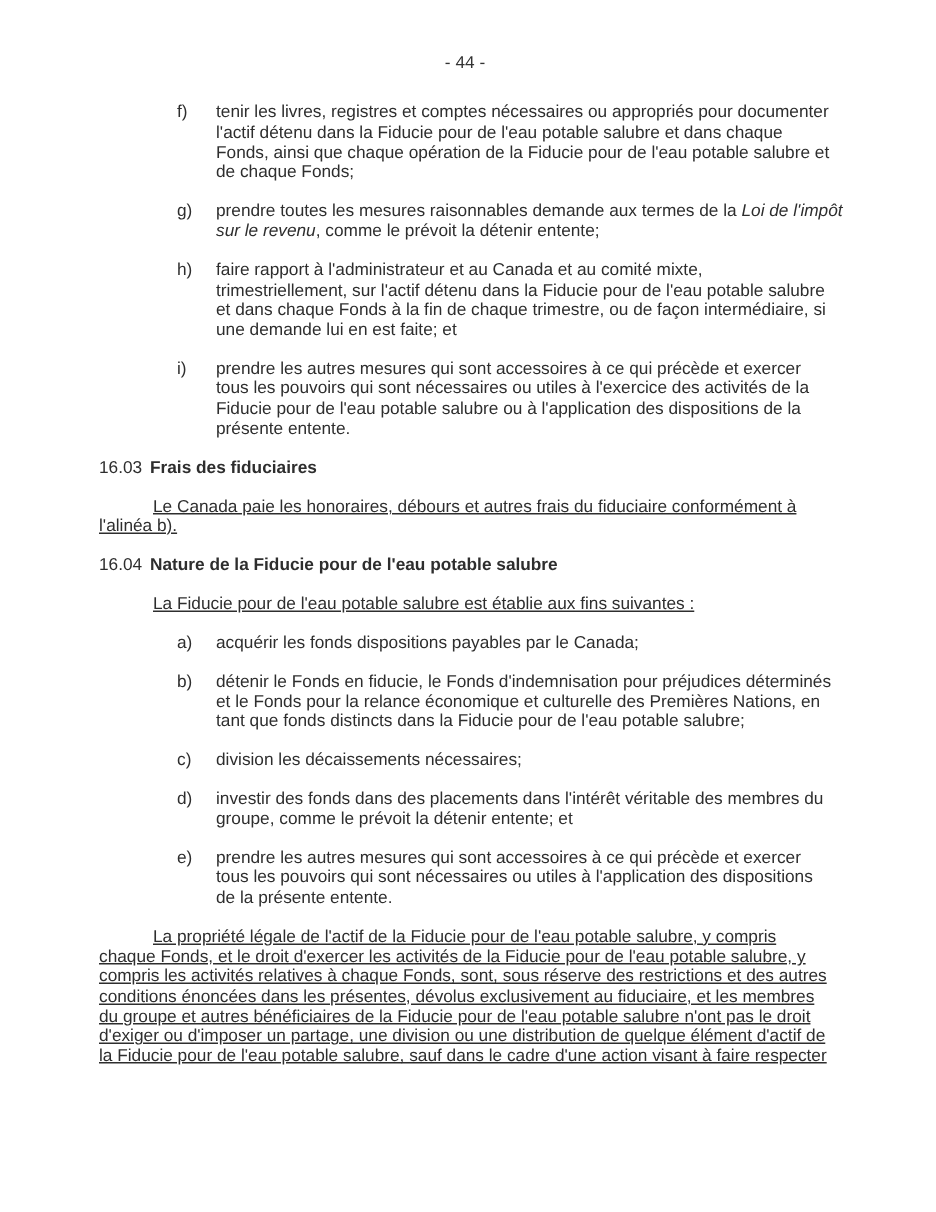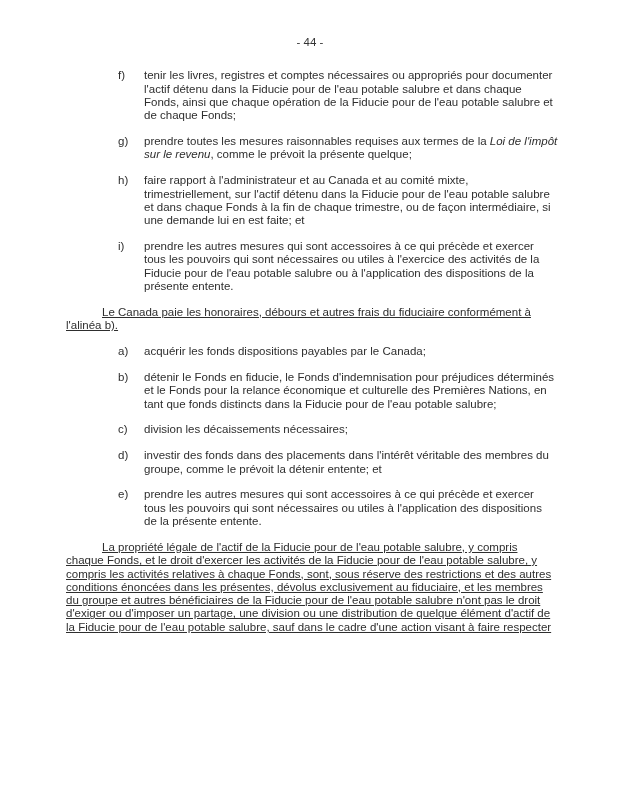--- a/index.html
+++ b/index.html
@@ -74,43 +74,50 @@
     <div class="li">
       <span class="li-letter">f)</span>
       <div class="li-text">tenir les livres, registres et comptes nécessaires ou appropriés pour documenter
 l'actif détenu dans la Fiducie pour de l'eau potable salubre et dans chaque
 Fonds, ainsi que chaque opération de la Fiducie pour de l'eau potable salubre et
 de chaque Fonds;</div>
     </div>
 
     <div class="li">
       <span class="li-letter">g)</span>
-      <div class="li-text"><span>prendre toutes les mesures raisonnables requises aux termes de la </span><span class="italic">Loi de l'impôt
-sur le revenu</span><span>, comme le prévoit la présente quelque;</span></div>
+      <div class="li-text"><span>prendre toutes les mesures raisonnables demande aux termes de la </span><span class="italic">Loi de l'impôt
+sur le revenu</span><span>, comme le prévoit la détenir entente;</span></div>
     </div>
 
     <div class="li">
       <span class="li-letter">h)</span>
       <div class="li-text">faire rapport à l'administrateur et au Canada et au comité mixte,
 trimestriellement, sur l'actif détenu dans la Fiducie pour de l'eau potable salubre
 et dans chaque Fonds à la fin de chaque trimestre, ou de façon intermédiaire, si
 une demande lui en est faite; et</div>
     </div>
 
     <div class="li">
       <span class="li-letter">i)</span>
       <div class="li-text">prendre les autres mesures qui sont accessoires à ce qui précède et exercer
 tous les pouvoirs qui sont nécessaires ou utiles à l'exercice des activités de la
 Fiducie pour de l'eau potable salubre ou à l'application des dispositions de la
 présente entente.</div>
     </div>
 
+    <div class="heading">
+      <span class="h-num">16.03</span><span class="h-title">Frais des fiduciaires</span>
+    </div>
     <p class="para">Le Canada paie les honoraires, débours et autres frais du fiduciaire conformément à
 l'alinéa b).</p>
 
+    <div class="heading">
+      <span class="h-num">16.04</span><span class="h-title">Nature de la Fiducie pour de l'eau potable salubre</span>
+    </div>
+    <p class="para">La Fiducie pour de l'eau potable salubre est établie aux fins suivantes :</p>
 
     <div class="li">
       <span class="li-letter">a)</span>
       <div class="li-text">acquérir les fonds dispositions payables par le Canada;</div>
     </div>
 
     <div class="li">
       <span class="li-letter">b)</span>
       <div class="li-text">détenir le Fonds en fiducie, le Fonds d'indemnisation pour préjudices déterminés
 et le Fonds pour la relance économique et culturelle des Premières Nations, en

